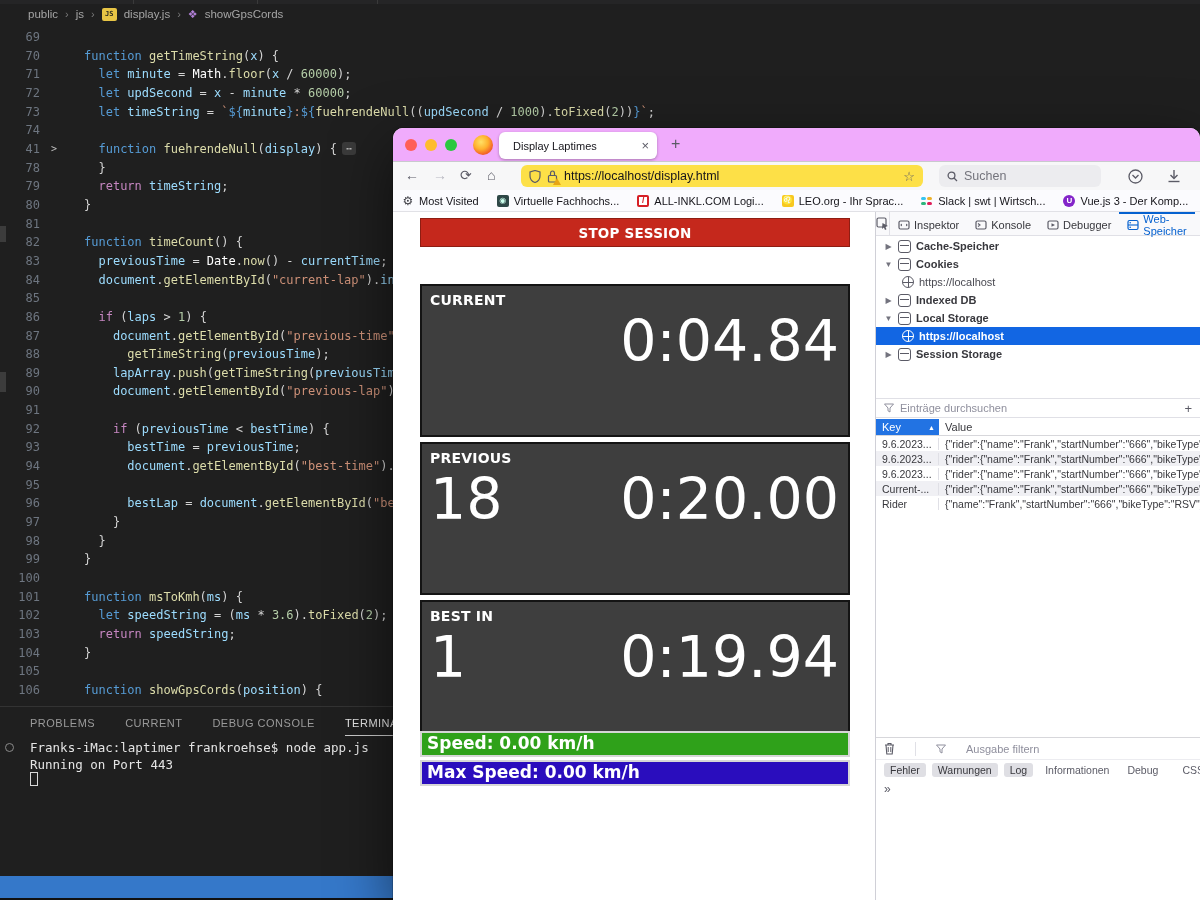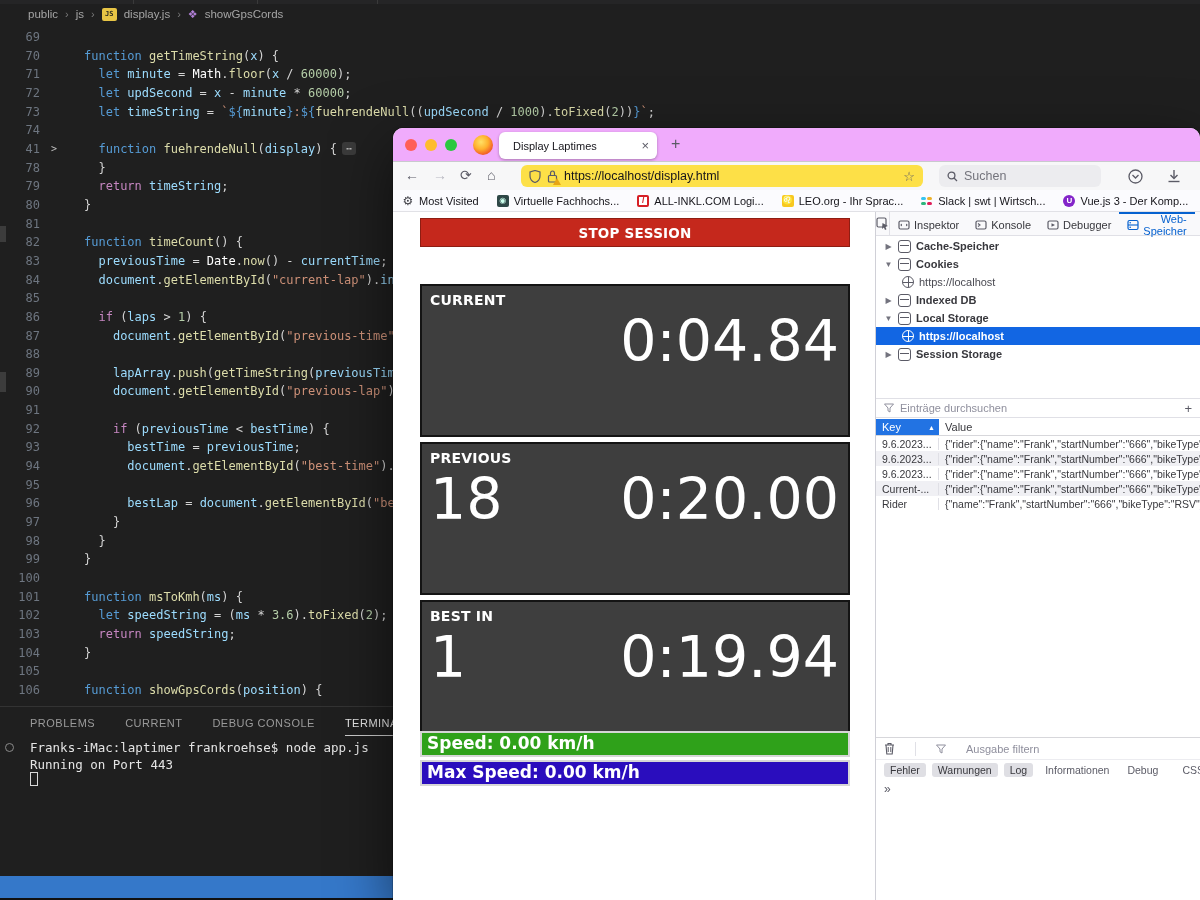--- a/index.html
+++ b/index.html
@@ -92,21 +92,21 @@
   .lap-time { position:absolute; right:9px; top:22px; font:500 57px "DejaVu Sans",sans-serif; }
   .speed-bar { position:absolute; left:27px; width:430px; height:26px; border:2px solid #d6d6d6;
       color:#fff; font:600 17px "DejaVu Sans",sans-serif; line-height:21px; padding-left:5px; }
   #speed-bar { top:519px; background:#2fa11a; }
   #maxspeed-bar { top:548px; background:#2a0dbd; }
 
   
   .dt-tabs { position:absolute; left:0; top:0; right:0; height:24px; background:#f9f9fb;
       border-bottom:1px solid #e0e0e6; display:flex; align-items:stretch; }
   .dt-pick { width:28px; display:flex; align-items:center; justify-content:center; border-right:1px solid #e0e0e6; color:#5b5b66; }
-  .dt-tab { display:flex; align-items:center; gap:4px; padding:0 8px; color:#38383d; border-top:2px solid transparent;text-align:right; }
+  .dt-tab { display:flex; align-items:center; gap:4px; padding:0 8px; color:#38383d; border-top:2px solid transparent; }
   .dt-tab .ic { color:#5b5b66; }
   .dt-tab.active { color:#0561cf; border-top-color:#0561cf; }
   .dt-tab.active .ic { color:#0561cf; }
   .dt-more { margin-left:auto; display:flex; align-items:center; padding:0 7px; color:#5b5b66; font-size:12px; }
 
   .dt-tree { position:absolute; left:0; top:25px; right:0; }
   .tree-row { height:18px; display:flex; align-items:center; gap:5px; padding-left:8px; }
   .tree-row .tri { width:9px; color:#73737e; font-size:8px; text-align:center; }
   .tree-row .lbl { font-weight:bold; color:#38383d; }
   .tree-row.child { padding-left:26px; }
@@ -183,21 +183,21 @@
         <div class="code-line"><span class="gutter">78</span><span class="foldcol"></span><span class="ltext"><span class="tk-pl">  }</span></span></div>
         <div class="code-line"><span class="gutter">79</span><span class="foldcol"></span><span class="ltext"><span class="tk-pl">  </span><span class="tk-ctl">return </span><span class="tk-vr">timeString</span><span class="tk-pl">;</span></span></div>
         <div class="code-line"><span class="gutter">80</span><span class="foldcol"></span><span class="ltext"><span class="tk-pl">}</span></span></div>
         <div class="code-line"><span class="gutter">81</span><span class="foldcol"></span><span class="ltext"></span></div>
         <div class="code-line"><span class="gutter">82</span><span class="foldcol"></span><span class="ltext"><span class="tk-kw">function </span><span class="tk-fn">timeCount</span><span class="tk-pl">() {</span></span></div>
         <div class="code-line"><span class="gutter">83</span><span class="foldcol"></span><span class="ltext"><span class="tk-pl">  </span><span class="tk-vr">previousTime</span><span class="tk-pl"> = </span><span class="tk-cls">Date</span><span class="tk-pl">.</span><span class="tk-fn">now</span><span class="tk-pl">() - </span><span class="tk-vr">currentTime</span><span class="tk-pl">;</span></span></div>
         <div class="code-line"><span class="gutter">84</span><span class="foldcol"></span><span class="ltext"><span class="tk-pl">  </span><span class="tk-vr">document</span><span class="tk-pl">.</span><span class="tk-fn">getElementById</span><span class="tk-pl">(</span><span class="tk-str">"current-lap"</span><span class="tk-pl">).</span><span class="tk-vr">innerHTML</span></span></div>
         <div class="code-line"><span class="gutter">85</span><span class="foldcol"></span><span class="ltext"></span></div>
         <div class="code-line"><span class="gutter">86</span><span class="foldcol"></span><span class="ltext"><span class="tk-pl">  </span><span class="tk-ctl">if</span><span class="tk-pl"> (</span><span class="tk-vr">laps</span><span class="tk-pl"> &gt; </span><span class="tk-num">1</span><span class="tk-pl">) {</span></span></div>
         <div class="code-line"><span class="gutter">87</span><span class="foldcol"></span><span class="ltext"><span class="tk-pl">    </span><span class="tk-vr">document</span><span class="tk-pl">.</span><span class="tk-fn">getElementById</span><span class="tk-pl">(</span><span class="tk-str">"previous-time"</span><span class="tk-pl">).</span><span class="tk-vr">innerHTML</span><span class="tk-pl"> =</span></span></div>
-        <div class="code-line"><span class="gutter">88</span><span class="foldcol"></span></div>
+        <div class="code-line"><span class="gutter">88</span><span class="foldcol"></span><span class="ltext"><span class="tk-pl">      </span><span class="tk-fn">getTimeString</span><span class="tk-pl">(</span><span class="tk-vr">previousTime</span><span class="tk-pl">);</span></span></div>
         <div class="code-line"><span class="gutter">89</span><span class="foldcol"></span><span class="ltext"><span class="tk-pl">    </span><span class="tk-vr">lapArray</span><span class="tk-pl">.</span><span class="tk-fn">push</span><span class="tk-pl">(</span><span class="tk-fn">getTimeString</span><span class="tk-pl">(</span><span class="tk-vr">previousTime</span><span class="tk-pl">));</span></span></div>
         <div class="code-line"><span class="gutter">90</span><span class="foldcol"></span><span class="ltext"><span class="tk-pl">    </span><span class="tk-vr">document</span><span class="tk-pl">.</span><span class="tk-fn">getElementById</span><span class="tk-pl">(</span><span class="tk-str">"previous-lap"</span><span class="tk-pl">).</span><span class="tk-vr">innerHTML</span></span></div>
         <div class="code-line"><span class="gutter">91</span><span class="foldcol"></span><span class="ltext"></span></div>
         <div class="code-line"><span class="gutter">92</span><span class="foldcol"></span><span class="ltext"><span class="tk-pl">    </span><span class="tk-ctl">if</span><span class="tk-pl"> (</span><span class="tk-vr">previousTime</span><span class="tk-pl"> &lt; </span><span class="tk-vr">bestTime</span><span class="tk-pl">) {</span></span></div>
         <div class="code-line"><span class="gutter">93</span><span class="foldcol"></span><span class="ltext"><span class="tk-pl">      </span><span class="tk-vr">bestTime</span><span class="tk-pl"> = </span><span class="tk-vr">previousTime</span><span class="tk-pl">;</span></span></div>
         <div class="code-line"><span class="gutter">94</span><span class="foldcol"></span><span class="ltext"><span class="tk-pl">      </span><span class="tk-vr">document</span><span class="tk-pl">.</span><span class="tk-fn">getElementById</span><span class="tk-pl">(</span><span class="tk-str">"best-time"</span><span class="tk-pl">).</span><span class="tk-vr">innerHTML</span></span></div>
         <div class="code-line"><span class="gutter">95</span><span class="foldcol"></span><span class="ltext"></span></div>
         <div class="code-line"><span class="gutter">96</span><span class="foldcol"></span><span class="ltext"><span class="tk-pl">      </span><span class="tk-vr">bestLap</span><span class="tk-pl"> = </span><span class="tk-vr">document</span><span class="tk-pl">.</span><span class="tk-fn">getElementById</span><span class="tk-pl">(</span><span class="tk-str">"best-lap"</span></span></div>
         <div class="code-line"><span class="gutter">97</span><span class="foldcol"></span><span class="ltext"><span class="tk-pl">    }</span></span></div>
         <div class="code-line"><span class="gutter">98</span><span class="foldcol"></span><span class="ltext"><span class="tk-pl">  }</span></span></div>

